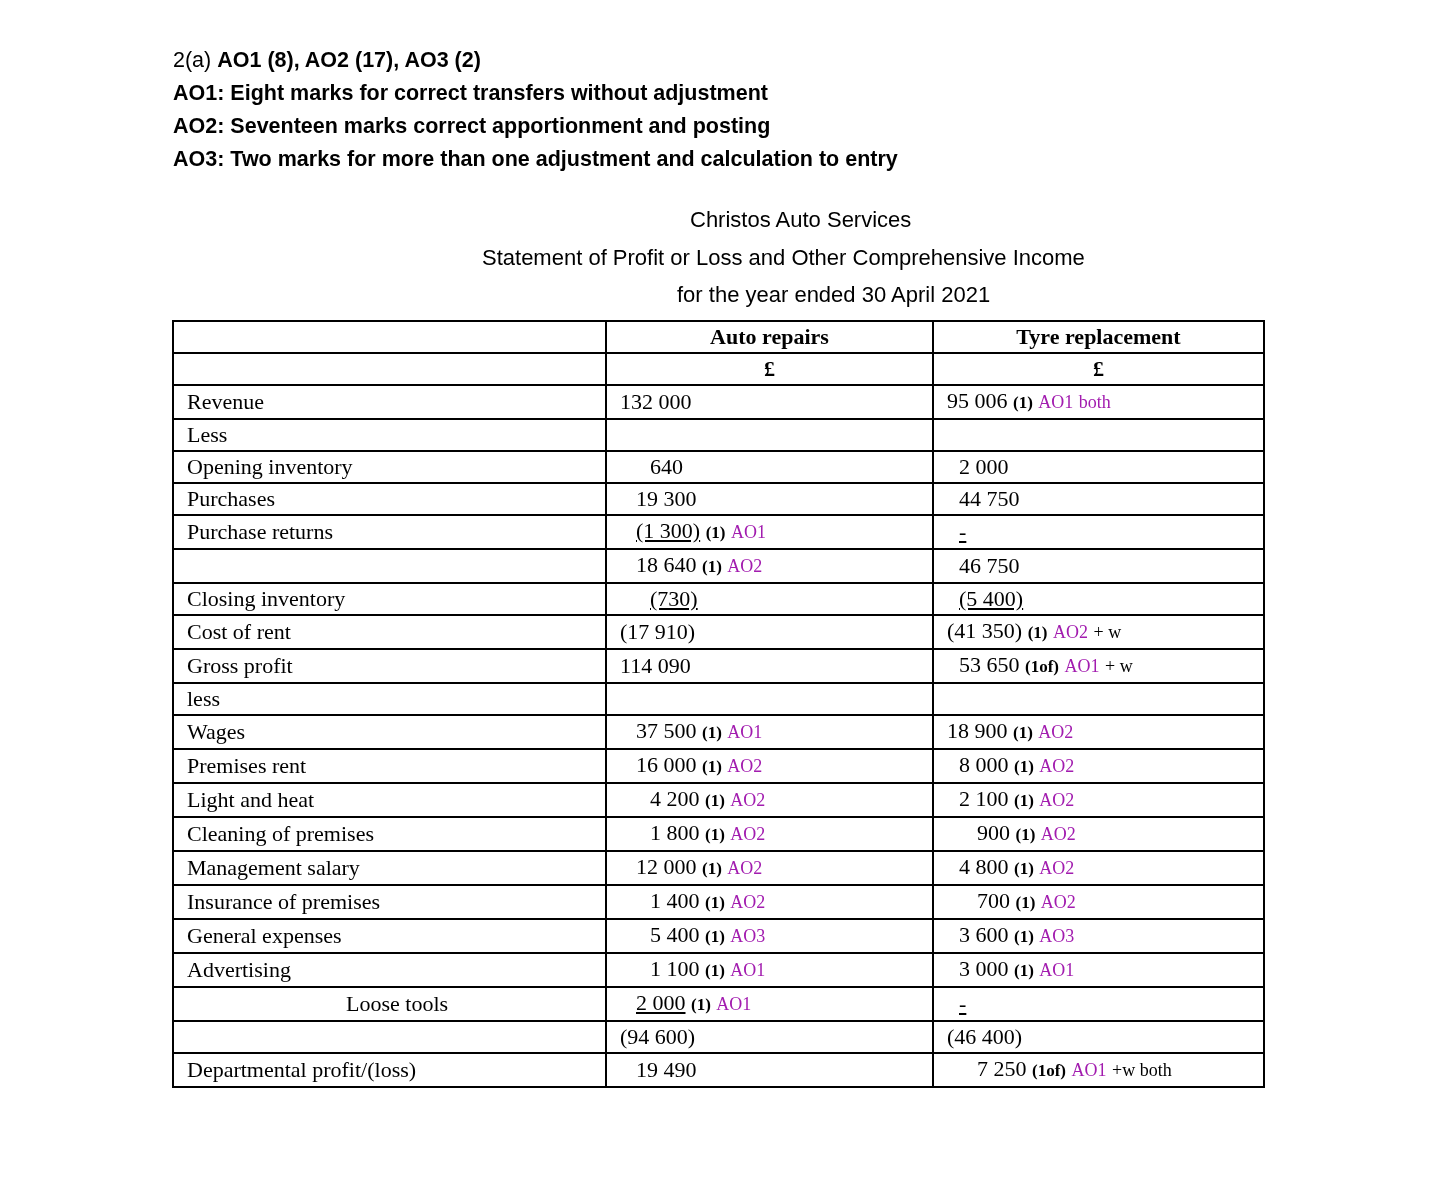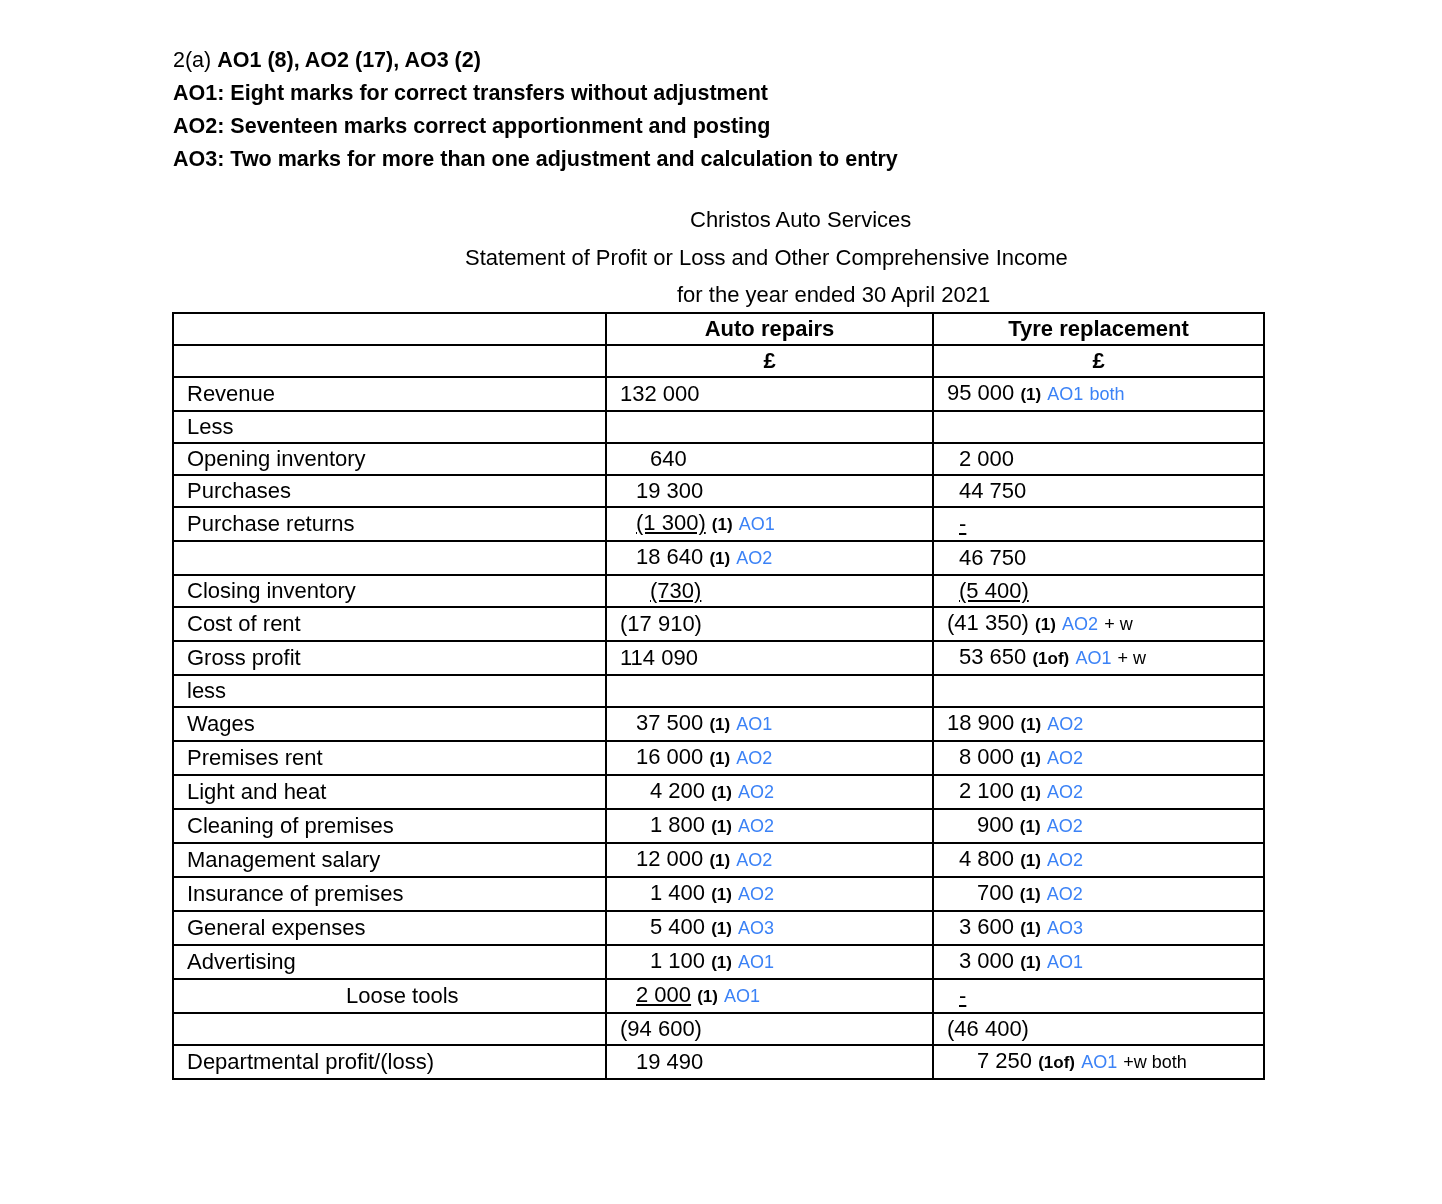--- a/index.html
+++ b/index.html
@@ -6,41 +6,42 @@
   body {
     width: 1442px; height: 1204px; position: relative; overflow: hidden;
     font-family: "Liberation Sans", sans-serif; color: #000;
   }
   .header { position: absolute; left: 173px; top: 16px; font-size: 21.5px; line-height: 33px; margin-top: 28px; }
   .header .line { white-space: nowrap; }
   .b { font-weight: bold; }
   .titles { position: absolute; left: 0; width: 1442px; top: 207px; font-size: 22px; }
   .titles div { position: absolute; white-space: nowrap; }
   .t1 { left: 690px; top: 0; }
-  .t2 { left: 465px; top: 38px; }
+  .t2 { left: 482px; top: 38px; }
   .t3 { left: 677px; top: 75px; }
   table.stmt {
-    position: absolute; left: 172px; top: 312px;
+    position: absolute; left: 172px; top: 320px;
     border-collapse: collapse; table-layout: fixed; width: 1091px;
     font-size: 22px;
+    font-family: Liberation Serif, serif;
   }
   table.stmt td {
     border: 2px solid #000; height: 30px; padding: 0 0 0 13px;
     white-space: nowrap; vertical-align: middle; line-height: 30px;
   }
   col.c1 { width: 433px; } col.c2 { width: 327px; } col.c3 { width: 331px; }
   td.center { text-align: center; padding-left: 0 !important; font-weight: bold; }
   td.label-indent { padding-left: 172px !important; }
   .amt { display: inline-block; text-align: right; }
   .ul { text-decoration: underline; }
   .pad1 { padding-left: 16px; }
   .pad2 { padding-left: 12px; }
   .pad3 { padding-left: 30px; }
   .mark { font-weight: bold; font-size: 17px; }
-  .ao { color: #3b82f6; font-size: 18px; }
+  .ao { color: #a21caf; font-size: 18px; }
   .note { font-size: 18px; }
   .total { position: absolute; left: 1139px; top: 1222px; font-size: 17px; font-weight: bold; }
 </style>
 </head>
 <body>
 
 <div class="header">
   <div class="line">
     <span>2(a) </span><span class="b">AO1 (8), AO2 (17), AO3 (2)</span>
   </div>
@@ -68,21 +69,21 @@
       <td class="center">Tyre replacement</td>
     </tr>
     <tr>
       <td></td>
       <td class="center">£</td>
       <td class="center">£</td>
     </tr>
   <tr>
         <td>Revenue</td>
         <td><span class="amt ">132 000</span></td>
-        <td><span class="amt ">95 000</span> <span class="mark">(1)</span> <span class="ao">AO1</span> <span class="ao">both</span></td>
+        <td><span class="amt ">95 006</span> <span class="mark">(1)</span> <span class="ao">AO1</span> <span class="ao">both</span></td>
       </tr>
       <tr>
         <td>Less</td>
         <td><span class="amt "></span></td>
         <td><span class="amt "></span></td>
       </tr>
       <tr>
         <td>Opening inventory</td>
         <td><span class="amt pad3">640</span></td>
         <td><span class="amt pad2">2 000</span></td>

